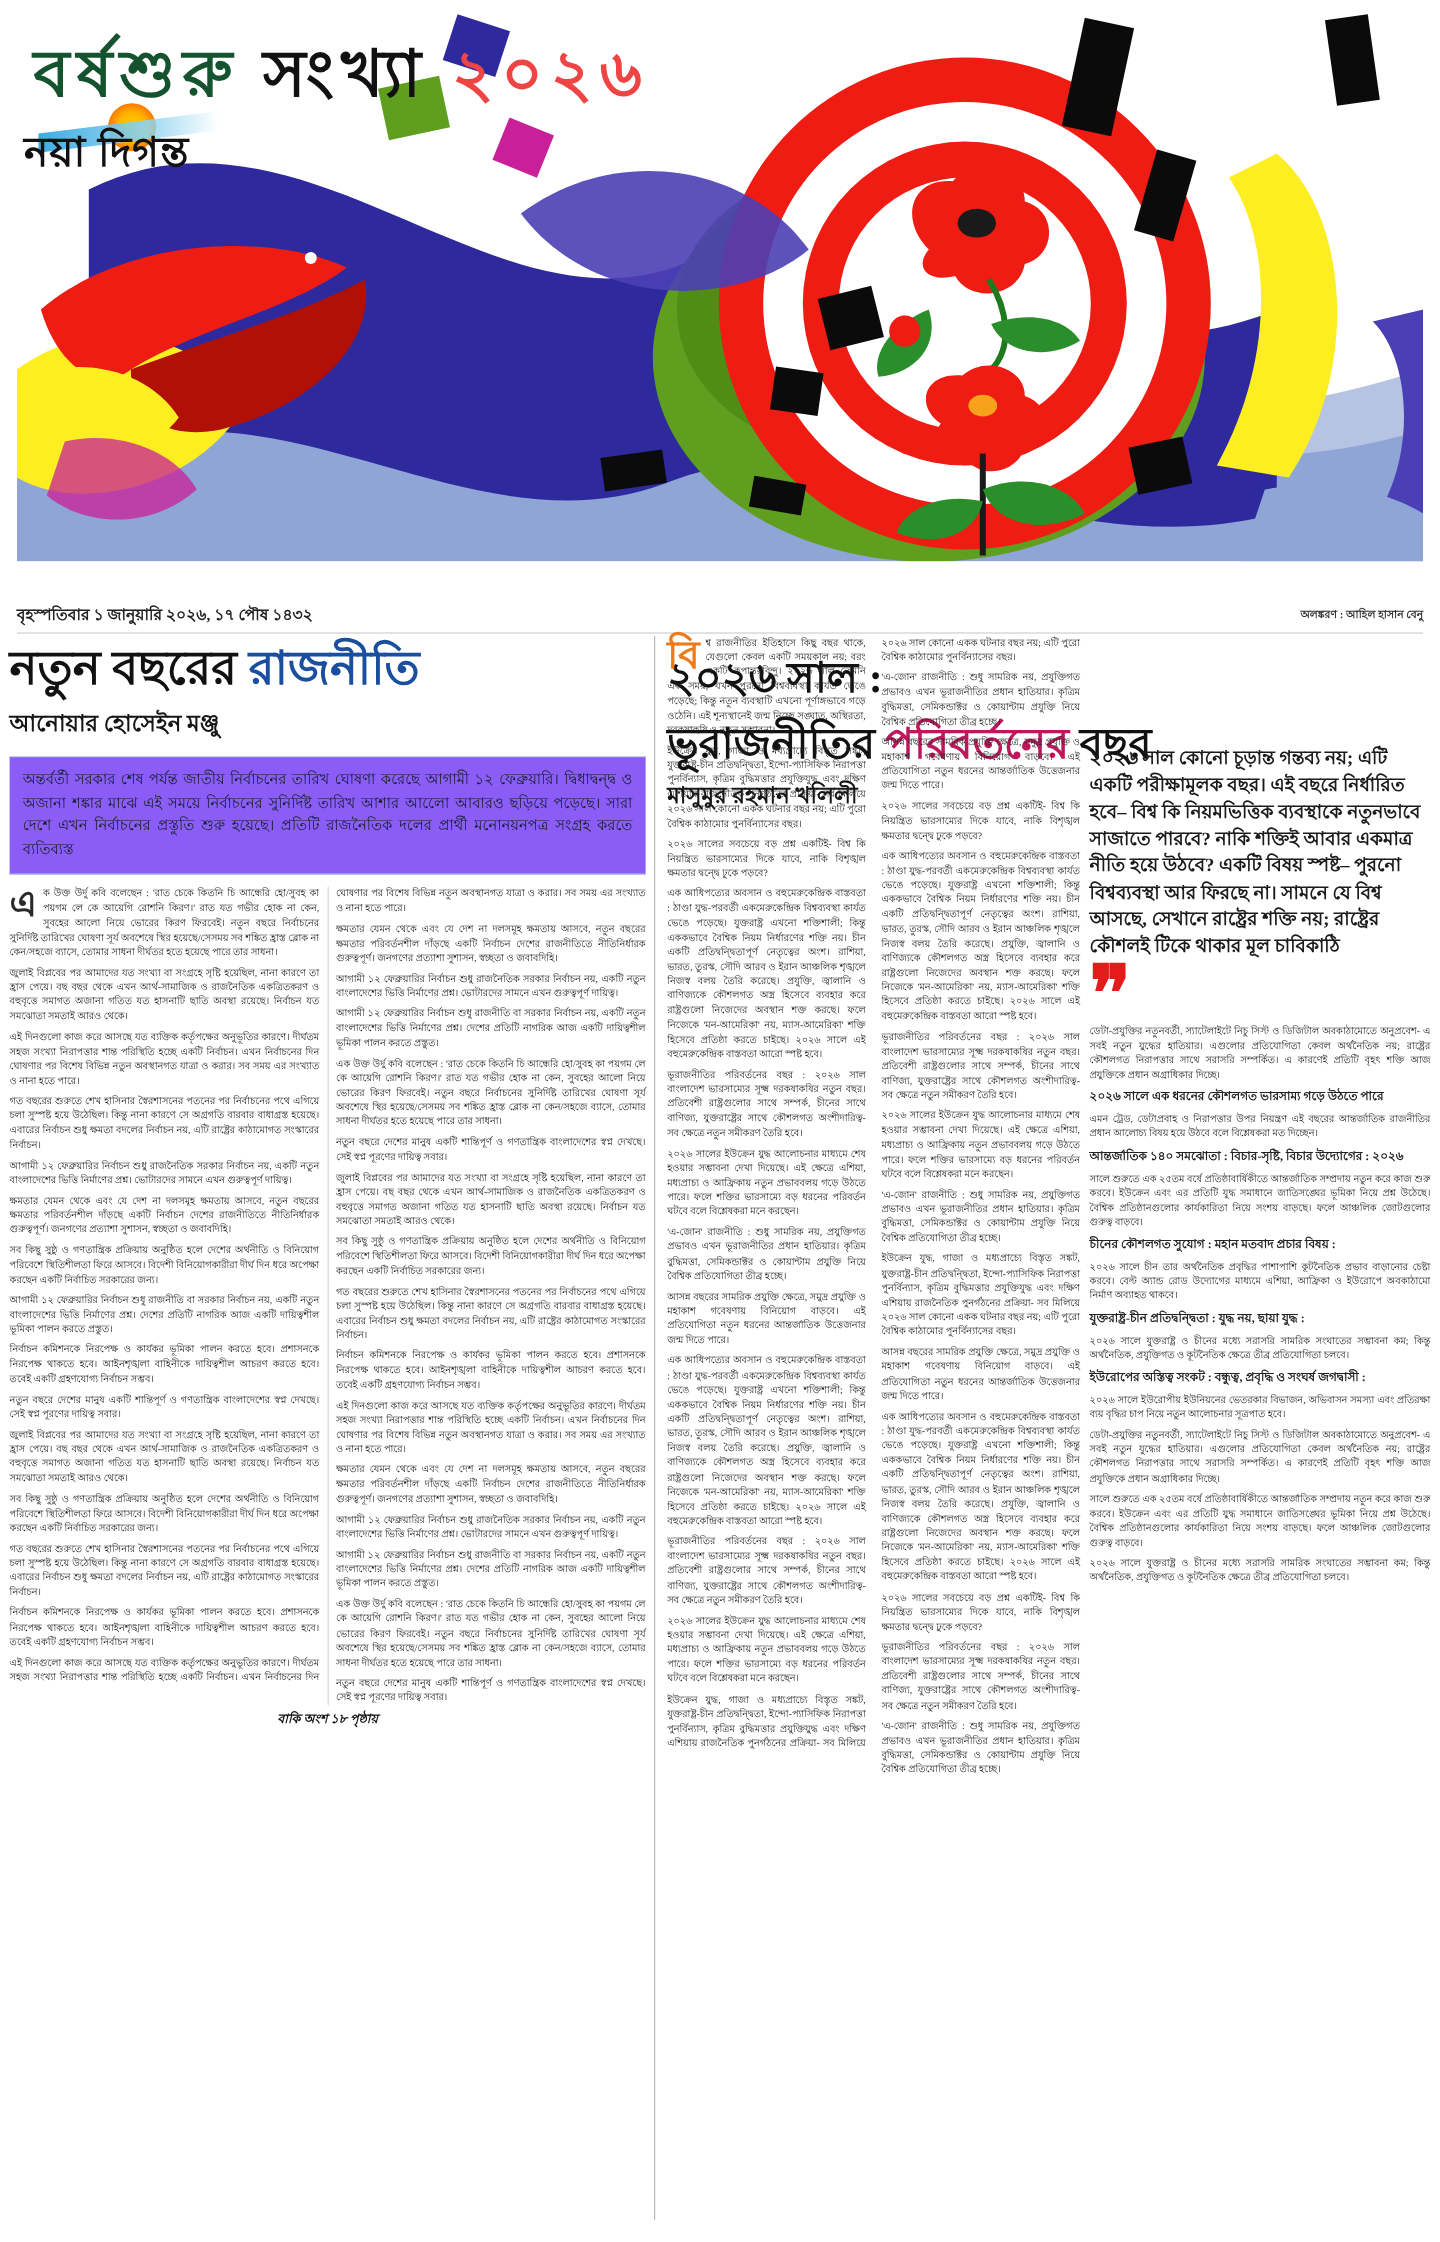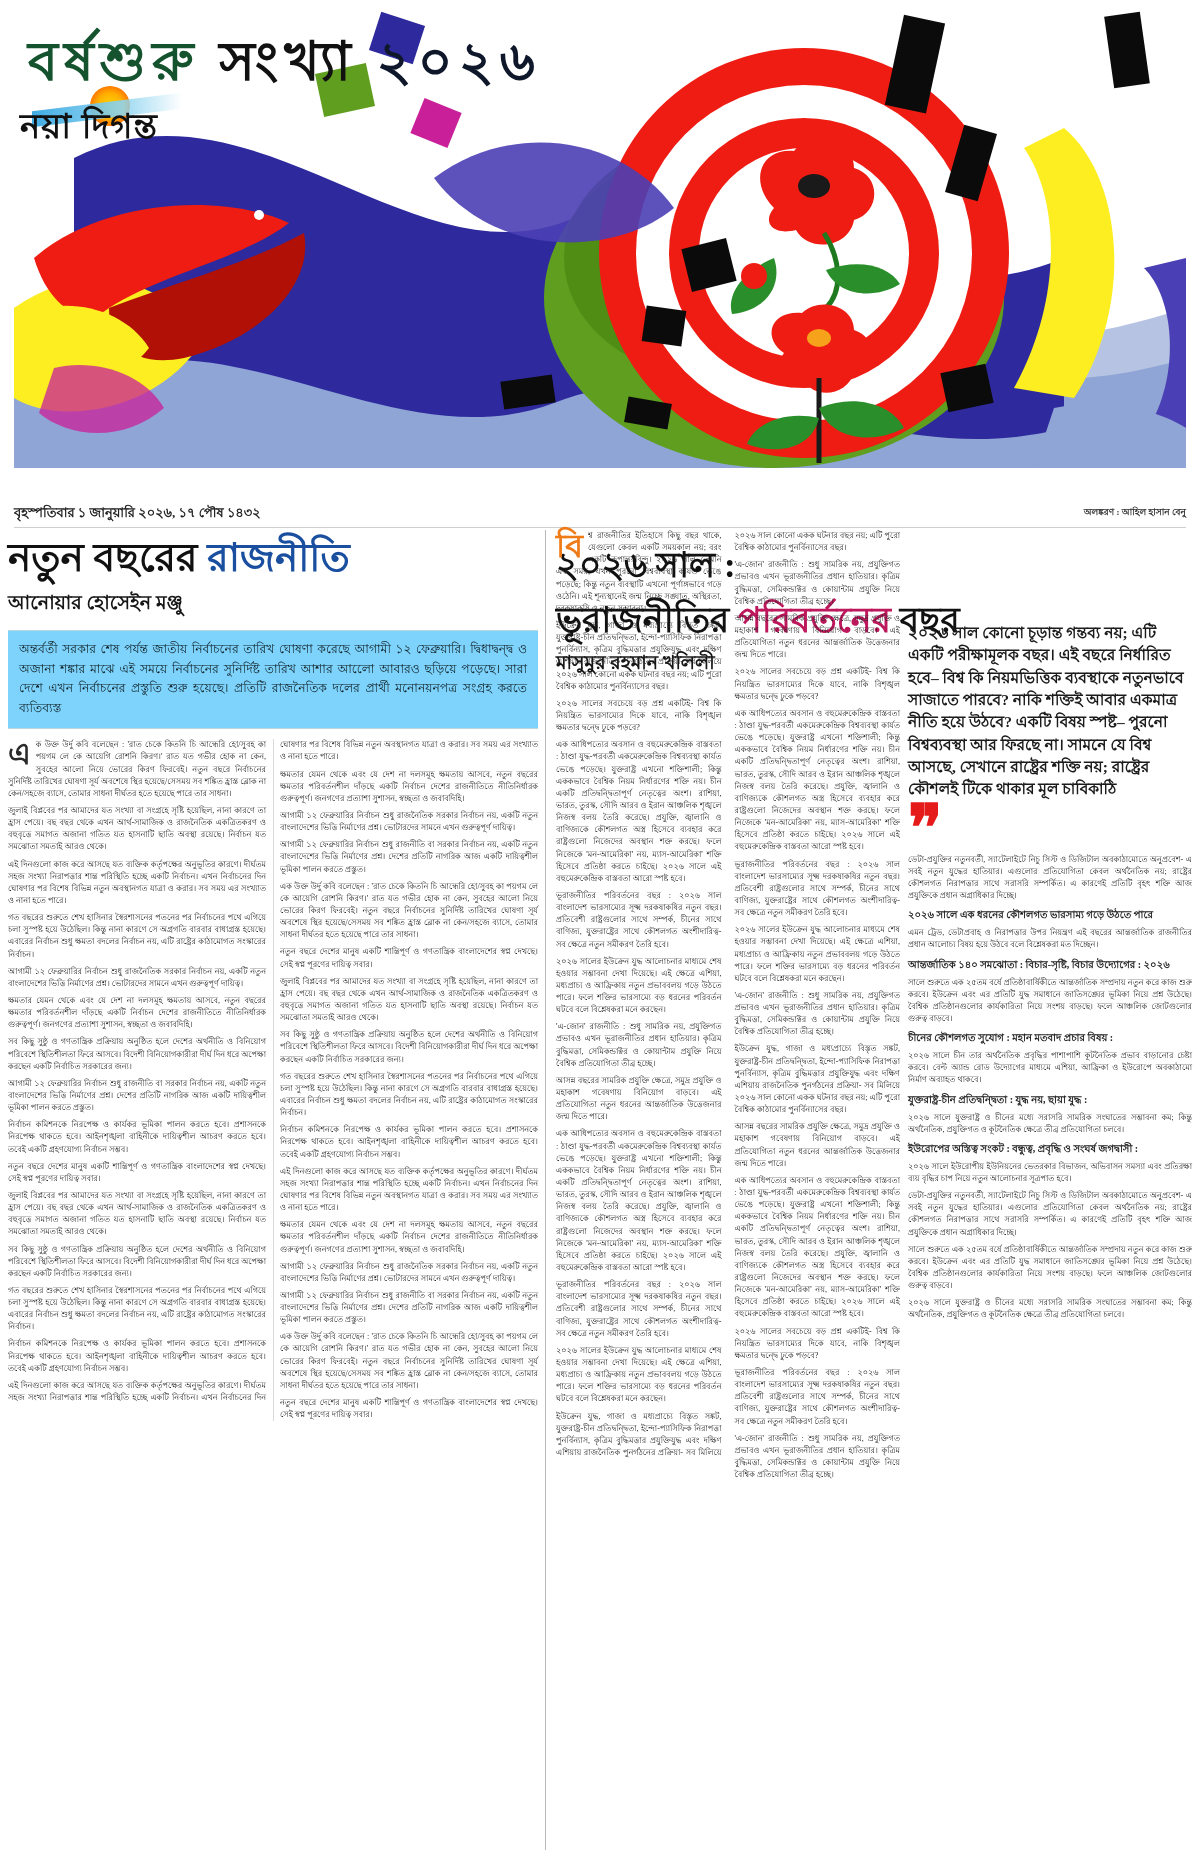--- a/index.html
+++ b/index.html
@@ -16,21 +16,21 @@
   
   .masthead { position:relative; width:1200px; height:500px; }
   .masthead-title {
     position:absolute; left:28px; top:20px;
     font-size:54px; letter-spacing:6px; font-weight:700;
     white-space:nowrap; z-index:6;
     font-family:"Liberation Serif", serif;
   }
   .mt-green { color:#14532d; }
   .mt-black { color:#111; }
-  .mt-red   { color:#0f172a; }
+  .mt-red   { color:#ef4444; }
 
   .logo-wrap { position:absolute; left:20px; top:100px; z-index:7; }
   .logo-text {
     font-size:34px; font-weight:700; color:#111; letter-spacing:1px;
     position:relative; z-index:3;
   }
   .logo-sun {
     position:absolute; left:70px; top:-14px; width:40px; height:40px;
     border-radius:50%;
     background:radial-gradient(circle, #ffd400 0%, #ffb000 45%, #ff7a00 70%, rgba(255,140,0,0) 75%);
@@ -63,21 +63,21 @@
 
   
   .hl { line-height:1.12; font-weight:700; font-family:"Liberation Serif", serif; }
   .hl-left   { font-size:39px; margin:6px 0 2px 0; }
   .hl-left .accent { color:#1a4fa0; }
   .hl-right  { font-size:35px; margin:16px 0 2px 0; }
   .hl-right .accent { color:#be185d; }
   .byline { font-size:19px; font-weight:600; margin:8px 0 10px 0; color:#151515; }
 
   .lead-box {
-    background:#7dd3fc; border-top:1px solid #bcd8df; border-bottom:1px solid #bcd8df;
+    background:#8b5cf6; border-top:1px solid #bcd8df; border-bottom:1px solid #bcd8df;
     padding:9px 11px; font-size:12.3px; line-height:1.62; text-align:justify;
     margin-bottom:10px; color:#102026;
   }
 
   
   .cols2 { column-count:2; column-gap:14px; column-rule:1px solid #d8d8d8; }
   .body-text {
     font-size:8.1px; line-height:1.5; text-align:justify;
     color:#232323; hyphens:auto;
   }
@@ -236,20 +236,21 @@
         <p>গত বছরের শুরুতে শেখ হাসিনার স্বৈরশাসনের পতনের পর নির্বাচনের পথে এগিয়ে চলা সুস্পষ্ট হয়ে উঠেছিল। কিন্তু নানা কারণে সে অগ্রগতি বারবার বাধাগ্রস্ত হয়েছে। এবারের নির্বাচন শুধু ক্ষমতা বদলের নির্বাচন নয়, এটি রাষ্ট্রের কাঠামোগত সংস্কারের নির্বাচন।</p>
         <p>নির্বাচন কমিশনকে নিরপেক্ষ ও কার্যকর ভূমিকা পালন করতে হবে। প্রশাসনকে নিরপেক্ষ থাকতে হবে। আইনশৃঙ্খলা বাহিনীকে দায়িত্বশীল আচরণ করতে হবে। তবেই একটি গ্রহণযোগ্য নির্বাচন সম্ভব।</p>
         <p>এই দিনগুলো কাজ করে আসছে যত ব্যক্তিক কর্তৃপক্ষের অনুভূতির কারণে। দীর্ঘতম সহজ সংখ্যা নিরাপত্তার শান্ত পরিস্থিতি হচ্ছে একটি নির্বাচন। এখন নির্বাচনের দিন ঘোষণার পর বিশেষ বিভিন্ন নতুন অবস্থানগত যাত্রা ও করার। সব সময় এর সংখ্যাত ও নানা হতে পারে।</p>
         <p>ক্ষমতার যেমন থেকে এবং যে দেশ না দলসমূহ ক্ষমতায় আসবে, নতুন বছরের ক্ষমতার পরিবর্তনশীল দাঁড়ছে একটি নির্বাচন দেশের রাজনীতিতে নীতিনির্ধারক গুরুত্বপূর্ণ। জনগণের প্রত্যাশা সুশাসন, স্বচ্ছতা ও জবাবদিহি।</p>
         <p>আগামী ১২ ফেব্রুয়ারির নির্বাচন শুধু রাজনৈতিক সরকার নির্বাচন নয়, একটি নতুন বাংলাদেশের ভিত্তি নির্মাণের প্রশ্ন। ভোটারদের সামনে এখন গুরুত্বপূর্ণ দায়িত্ব।</p>
         <p>আগামী ১২ ফেব্রুয়ারির নির্বাচন শুধু রাজনীতি বা সরকার নির্বাচন নয়, একটি নতুন বাংলাদেশের ভিত্তি নির্মাণের প্রশ্ন। দেশের প্রতিটি নাগরিক আজ একটি দায়িত্বশীল ভূমিকা পালন করতে প্রস্তুত।</p>
         <p>এক উক্ত উর্দু কবি বলেছেন : 'রাত চেকে কিতনি চি আন্ধেরি হো/সুবহ কা পয়গম লে কে আয়েগি রোশনি কিরণ।' রাত যত গভীর হোক না কেন, সুবহের আলো নিয়ে ভোরের কিরণ ফিরবেই। নতুন বছরে নির্বাচনের সুনির্দিষ্ট তারিখের ঘোষণা সূর্য অবশেষে স্থির হয়েছে/সেসময় সব শঙ্কিত হ্রাস্ত ব্লোক না কেন/সহজে ব্যাসে, তোমার সাধনা দীর্ঘতর হতে হয়েছে পারে তার সাধনা।</p>
         <p>নতুন বছরে দেশের মানুষ একটি শান্তিপূর্ণ ও গণতান্ত্রিক বাংলাদেশের স্বপ্ন দেখছে। সেই স্বপ্ন পূরণের দায়িত্ব সবার।</p>
       </div>
     </div>
+    <div class="jumpnote">বাকি অংশ ১৮ পৃষ্ঠায়</div>
   </div>
 
   <div class="vrule"></div>
 
   <div class="right-block">
     <div class="hl hl-right">২০২৬ সাল :</div>
     <div class="hl hl-right">
       <span>ভূরাজনীতির </span><span class="accent">পরিবর্তনের</span><span> বছর</span>
     </div>
     <div class="byline">মাসুমুর রহমান খলিলী</div>

